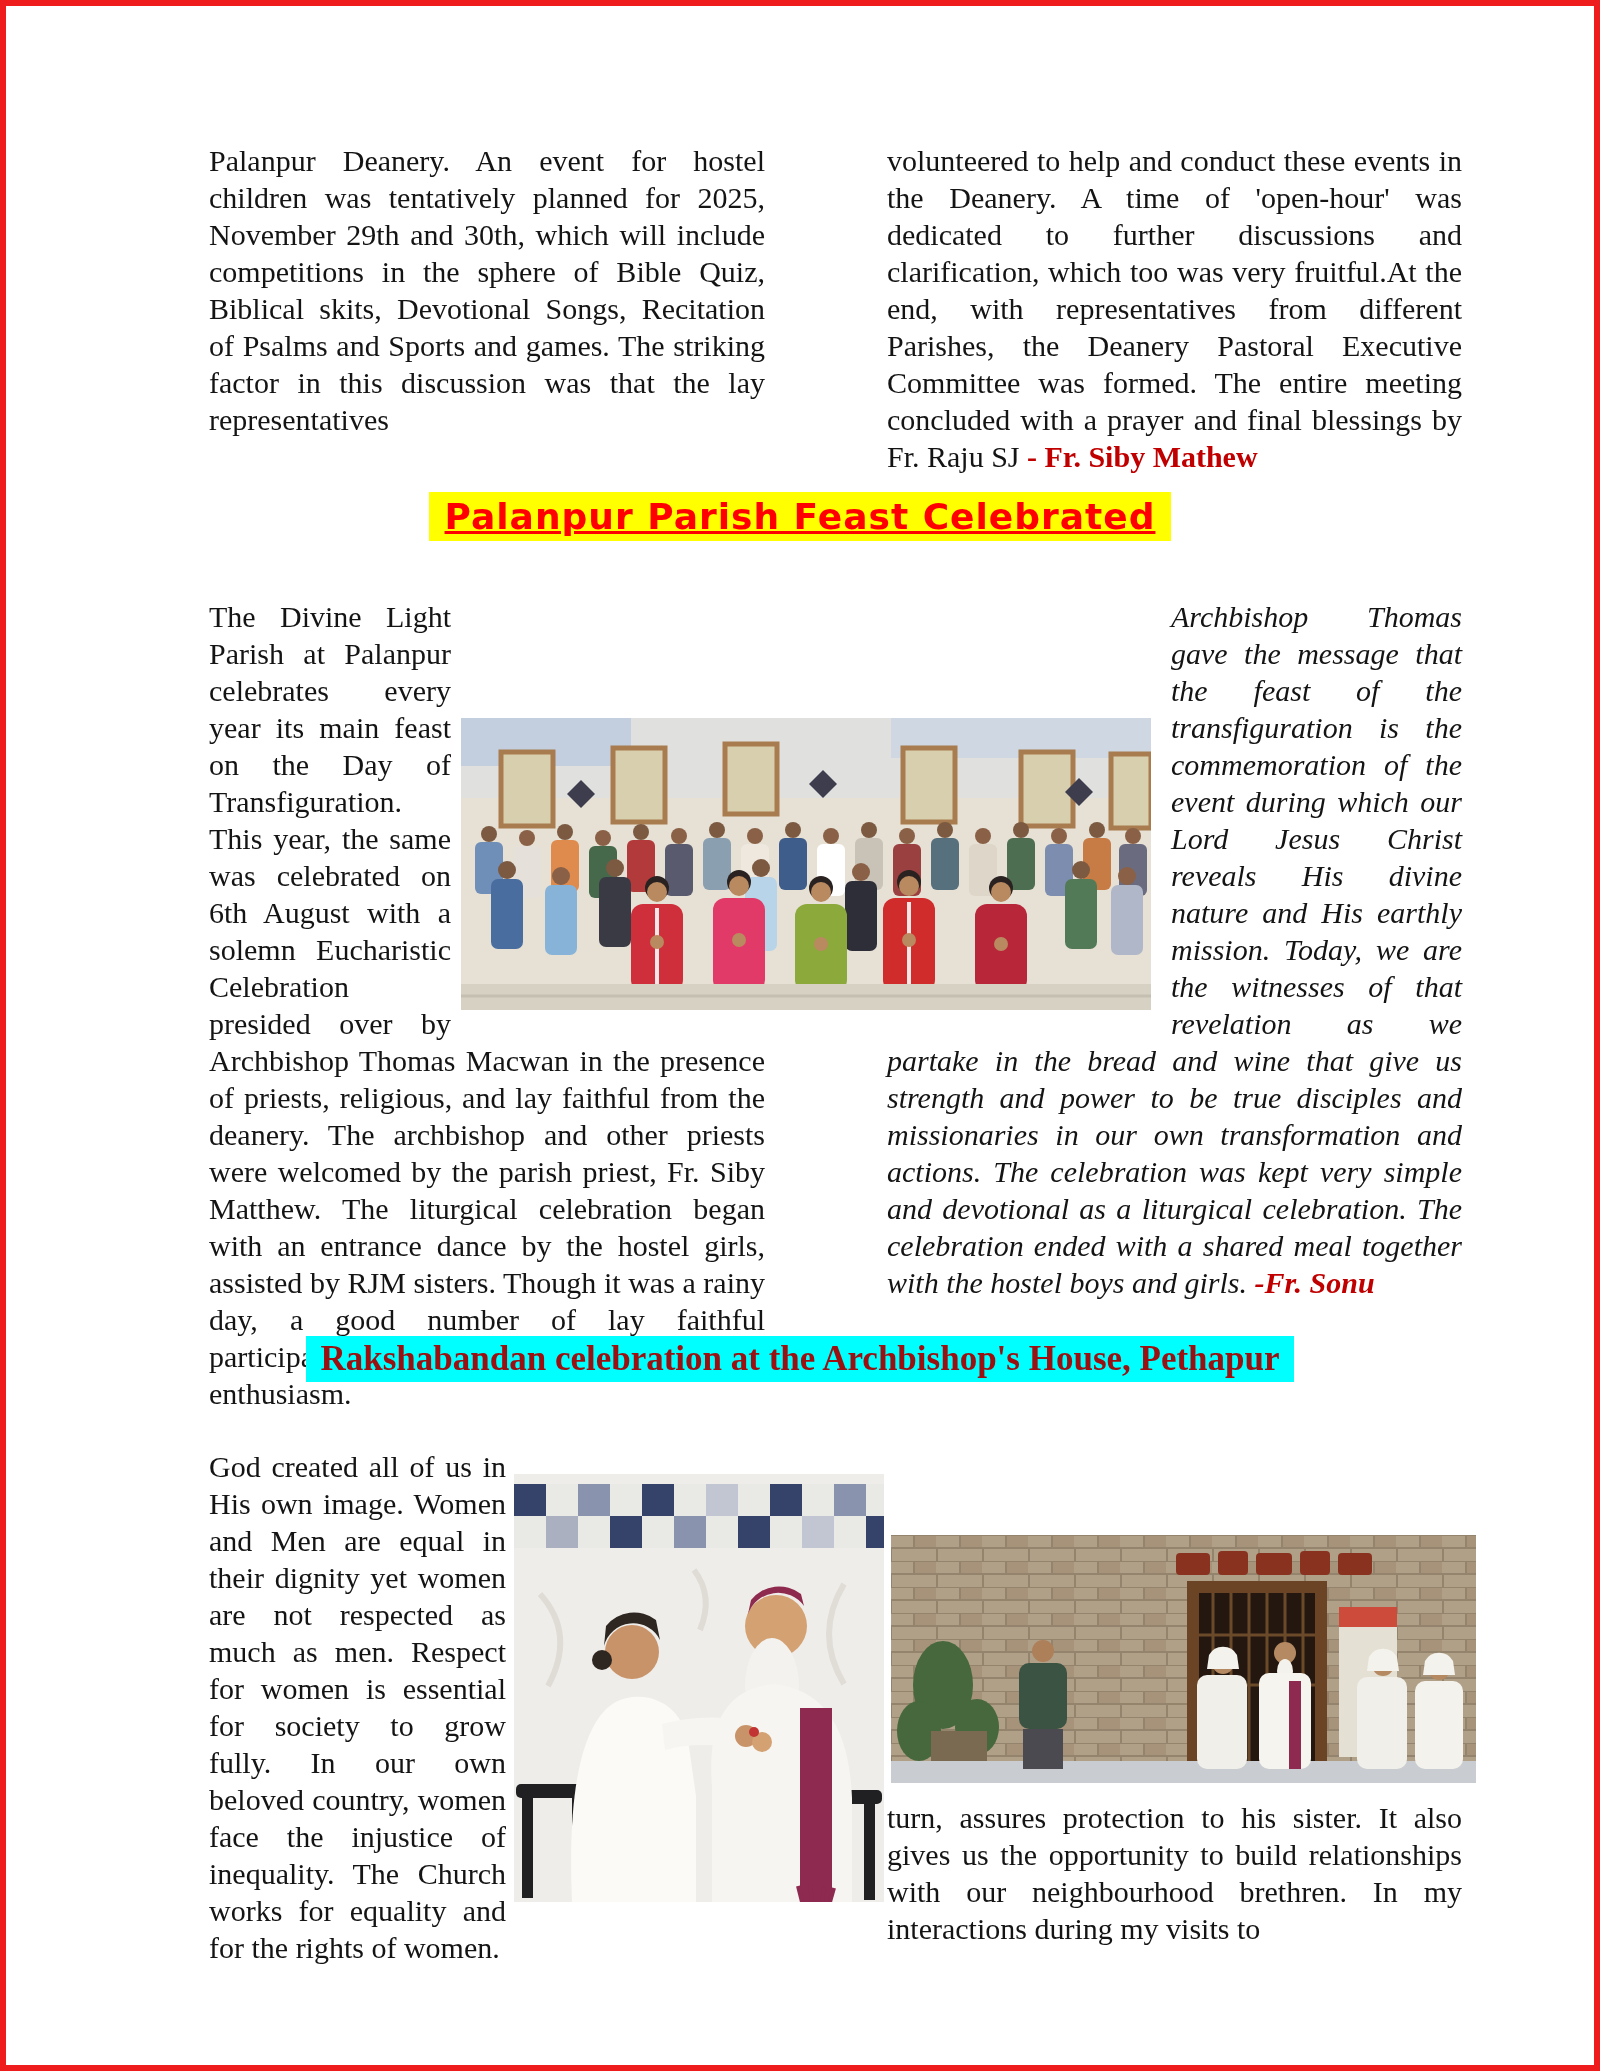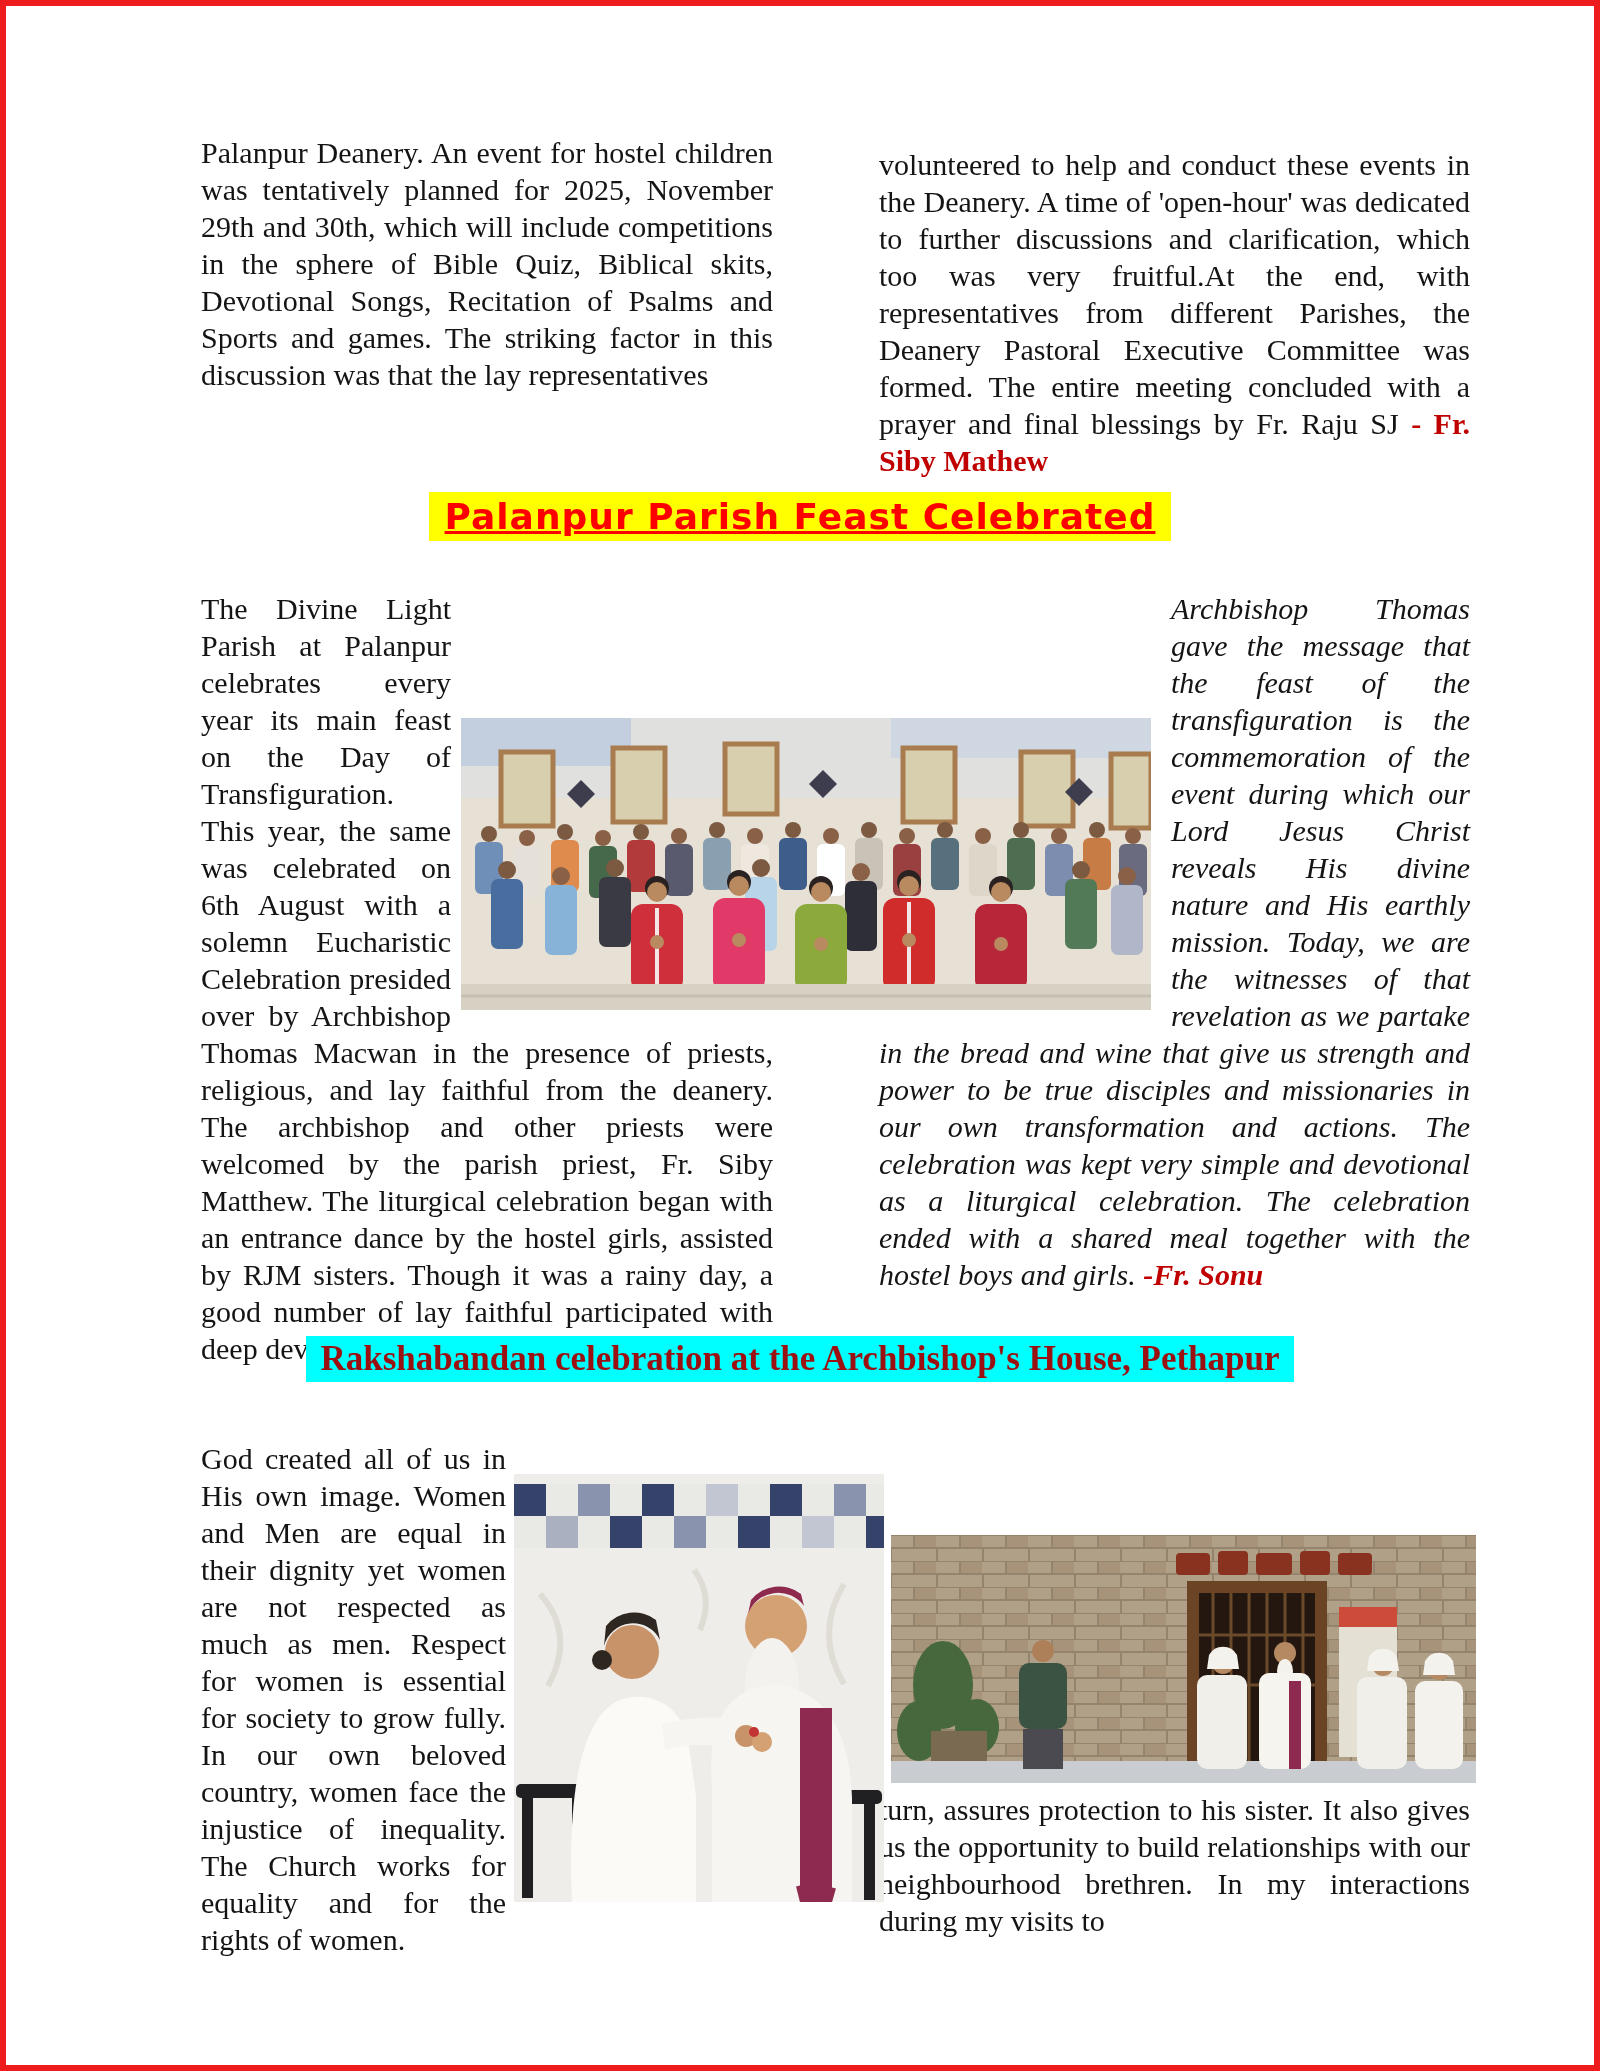--- a/index.html
+++ b/index.html
@@ -12,21 +12,21 @@
     font-family:"Liberation Serif",serif;
     color:#141414;
     overflow:hidden;
   }
   .col{
     position:absolute;
     font-size:30px;
     line-height:37px;
     text-align:justify;
   }
-  .col p{margin:8px;}
+  .col p{margin:16px;}
   .sig{color:#c00000;font-weight:bold;}
   .heading-row{position:absolute;left:0;width:100%;text-align:center;}
   .head1{
     display:inline-block;
     background:#ffff00;color:#ff0000;
     font-family:"DejaVu Sans",sans-serif;
     font-weight:bold;font-size:36px;
     letter-spacing:1px;
     padding:4px 16px;
     text-decoration:underline;
@@ -35,21 +35,21 @@
     display:inline-block;
     background:#00ffff;color:#9b1010;
     font-family:"Liberation Serif",serif;
     font-weight:bold;font-size:35px;
     padding:3px 14px;
   }
   .sp{visibility:hidden;}
   .sp-r{float:right;}
   .sp-l{float:left;}
   #s1l{left:187px;top:120px;width:588px;}
-  #s1r{left:865px;top:132px;width:607px;}
+  #s1r{left:865px;top:120px;width:607px;}
   #s2l{left:187px;top:576px;width:588px;}
   #s2r{left:865px;top:576px;width:607px;font-style:italic;}
   #s3l{left:187px;top:1426px;width:588px;}
   #s3r{left:865px;top:1412px;width:607px;}
   #s2l .sp{width:330px;height:330px;margin-top:111px;}
   #s2r .sp{width:300px;height:330px;margin-top:111px;}
   #s3l .sp{width:275px;height:445px;margin-top:37px;}
   #s3r .sp{width:34px;height:80px;margin-top:37px;}
   .photo{position:absolute;display:block;}
   #photo-feast{left:455px;top:712px;}

